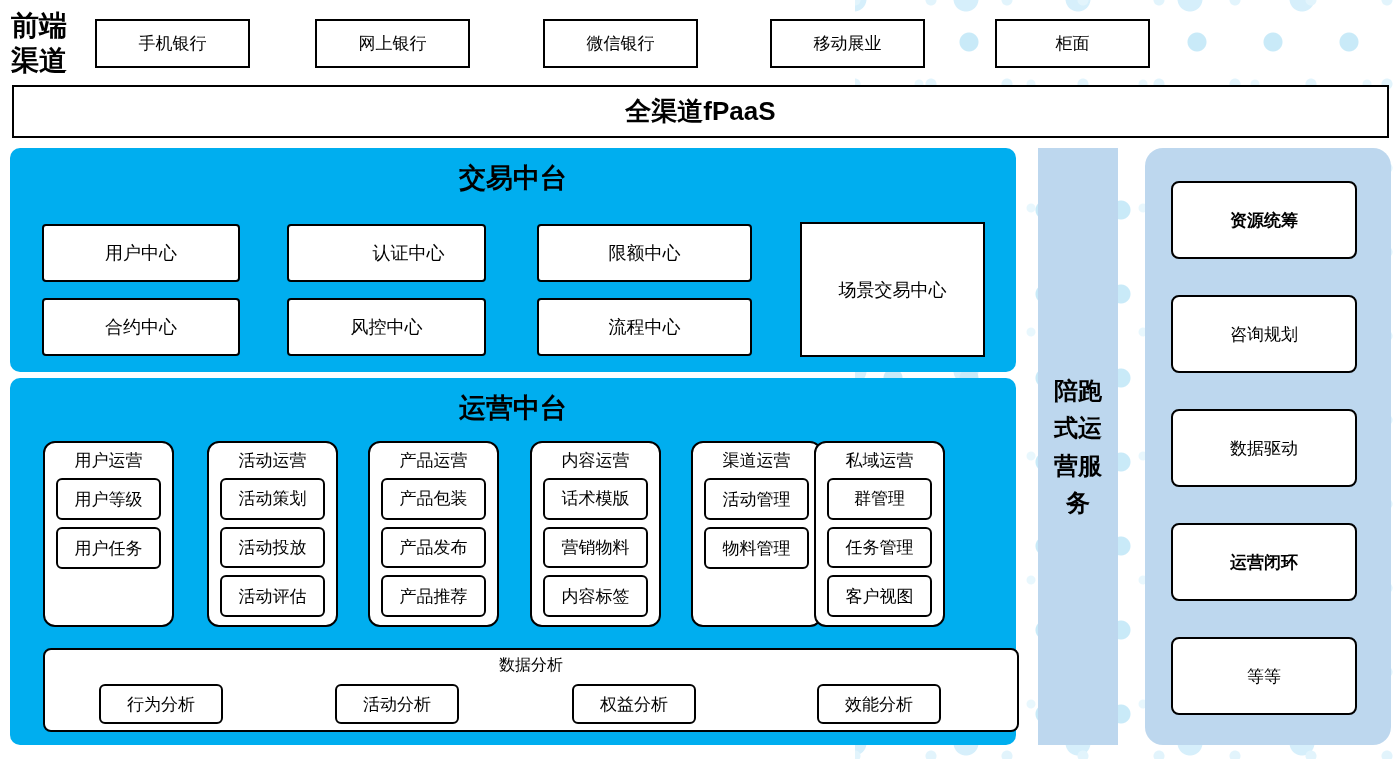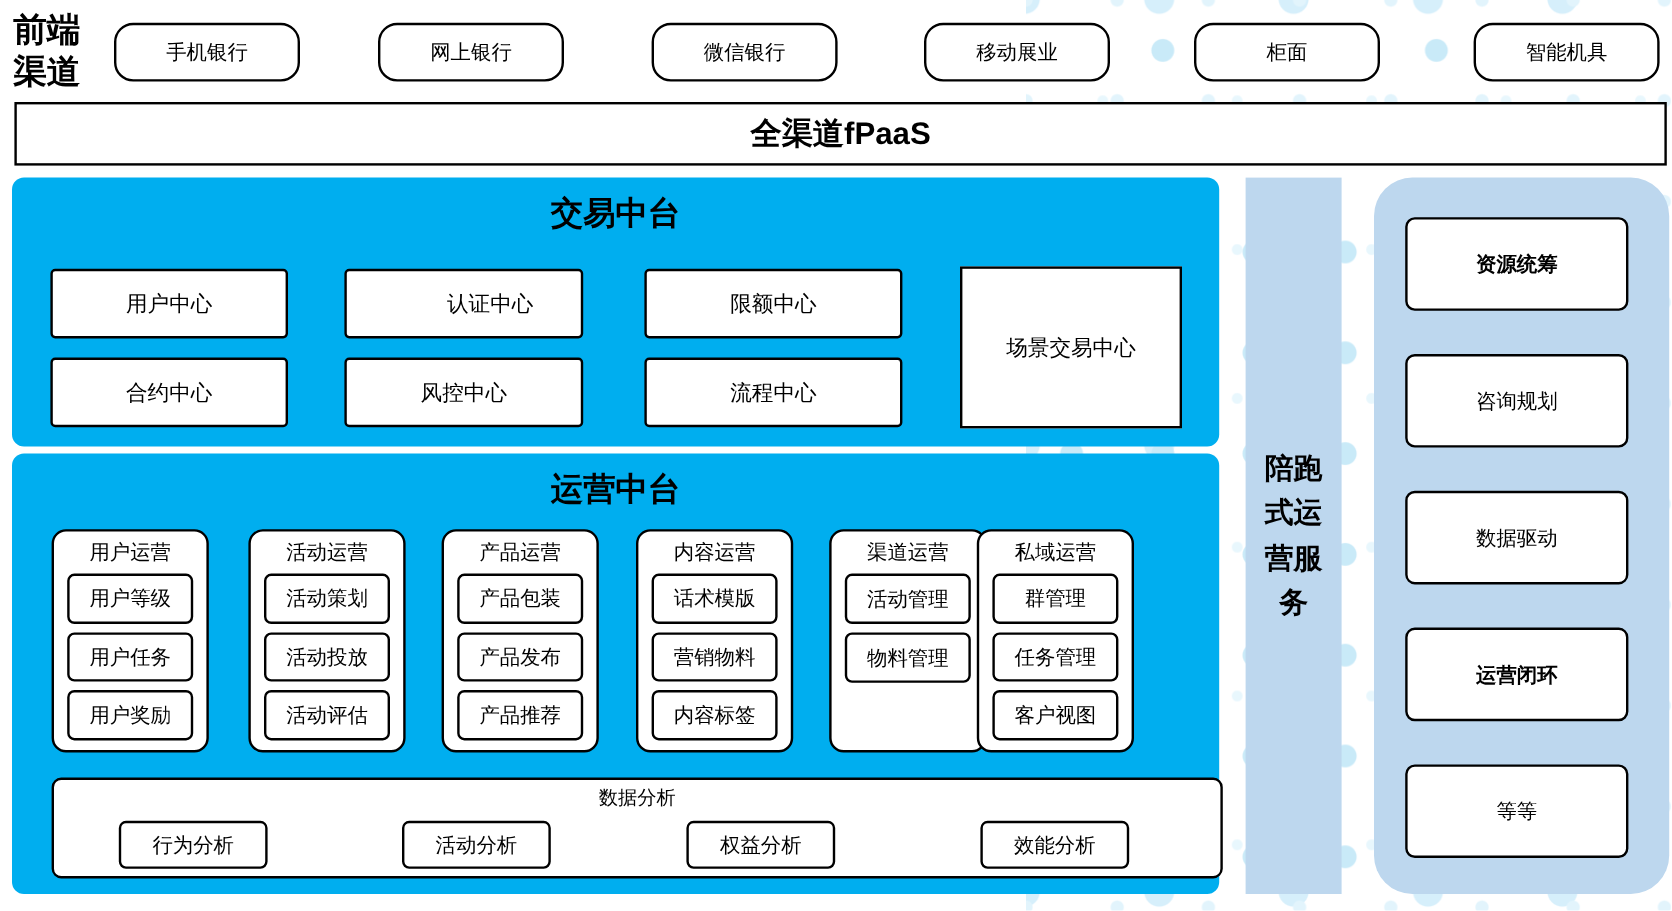--- a/index.html
+++ b/index.html
@@ -22,21 +22,21 @@
   .layer { position:absolute; z-index:1; }
 
   
   .front-label {
     left:8px; top:8px; width:62px;
     font-family:"Liberation Serif", serif; font-weight:bold;
     font-size:28px; line-height:1.25; text-align:center;
   }
 
   .wbox {
-    position:absolute; background:#fff; border:2px solid #000; border-radius:16px;
+    position:absolute; background:#fff; border:2px solid #000; border-radius:0;
     display:flex; align-items:center; justify-content:center;
     font-size:17px; z-index:1;
   }
   .channel-box { top:19px; height:49px; width:155px; }
 
   .fpaas-bar {
     left:12px; top:85px; width:1377px; height:53px;
     background:#fff; border:2px solid #000;
     display:flex; align-items:center; justify-content:center;
     font-size:26px; font-weight:600;
@@ -79,41 +79,40 @@
     left:1038px; top:148px; width:80px; height:597px; background:#BDD7EE;
     display:flex; align-items:center; justify-content:center;
   }
   .side-bar-text {
     width:50px; font-size:24px; font-weight:bold; line-height:1.55;
     text-align:center; word-break:break-all;
   }
 
   .service-panel {
     left:1145px; top:148px; width:246px; height:597px;
-    background:#BDD7EE; border-radius:32px;
+    background:#BDD7EE; border-radius:18px;
   }
   .service-item {
     left:26px; width:186px; height:78px; border-radius:8px; font-size:17px;
   }
   .service-item.bold { font-weight:bold; }
 </style>
 </head>
 <body>
 
 <div class="canvas">
 
   <div class="dots"></div>
 
   <div class="layer front-label">前端渠道</div>
   <div class="wbox channel-box" style="left:95px">手机银行</div>
   <div class="wbox channel-box" style="left:315px">网上银行</div>
   <div class="wbox channel-box" style="left:543px">微信银行</div>
   <div class="wbox channel-box" style="left:770px">移动展业</div>
   <div class="wbox channel-box" style="left:995px">柜面</div>
-  <div class="wbox channel-box" style="left:1228px">智能机具</div>
 
   <div class="layer fpaas-bar">全渠道fPaaS</div>
 
   <div class="layer blue-section" style="left:10px; top:148px; width:1006px; height:224px;">
     <div class="section-title">交易中台</div>
     <div class="wbox center-box" style="left:32px;  top:76px;  width:198px;">用户中心</div>
     <div class="wbox center-box" style="left:277px; top:76px;  width:199px;padding-left:44px;">认证中心</div>
     <div class="wbox center-box" style="left:527px; top:76px;  width:215px;">限额中心</div>
     <div class="wbox center-box" style="left:32px;  top:150px; width:198px;">合约中心</div>
     <div class="wbox center-box" style="left:277px; top:150px; width:199px;">风控中心</div>
@@ -121,21 +120,20 @@
     <div class="wbox scene-box">场景交易中心</div>
   </div>
 
   <div class="layer blue-section" style="left:10px; top:378px; width:1006px; height:367px;">
     <div class="section-title">运营中台</div>
 
     <div class="group" style="left:33px">
       <div class="group-title">用户运营</div>
       <div class="group-item">用户等级</div>
       <div class="group-item">用户任务</div>
-      <div class="group-item">用户奖励</div>
     </div>
     <div class="group" style="left:197px">
       <div class="group-title">活动运营</div>
       <div class="group-item">活动策划</div>
       <div class="group-item">活动投放</div>
       <div class="group-item">活动评估</div>
     </div>
     <div class="group" style="left:358px">
       <div class="group-title">产品运营</div>
       <div class="group-item">产品包装</div>

